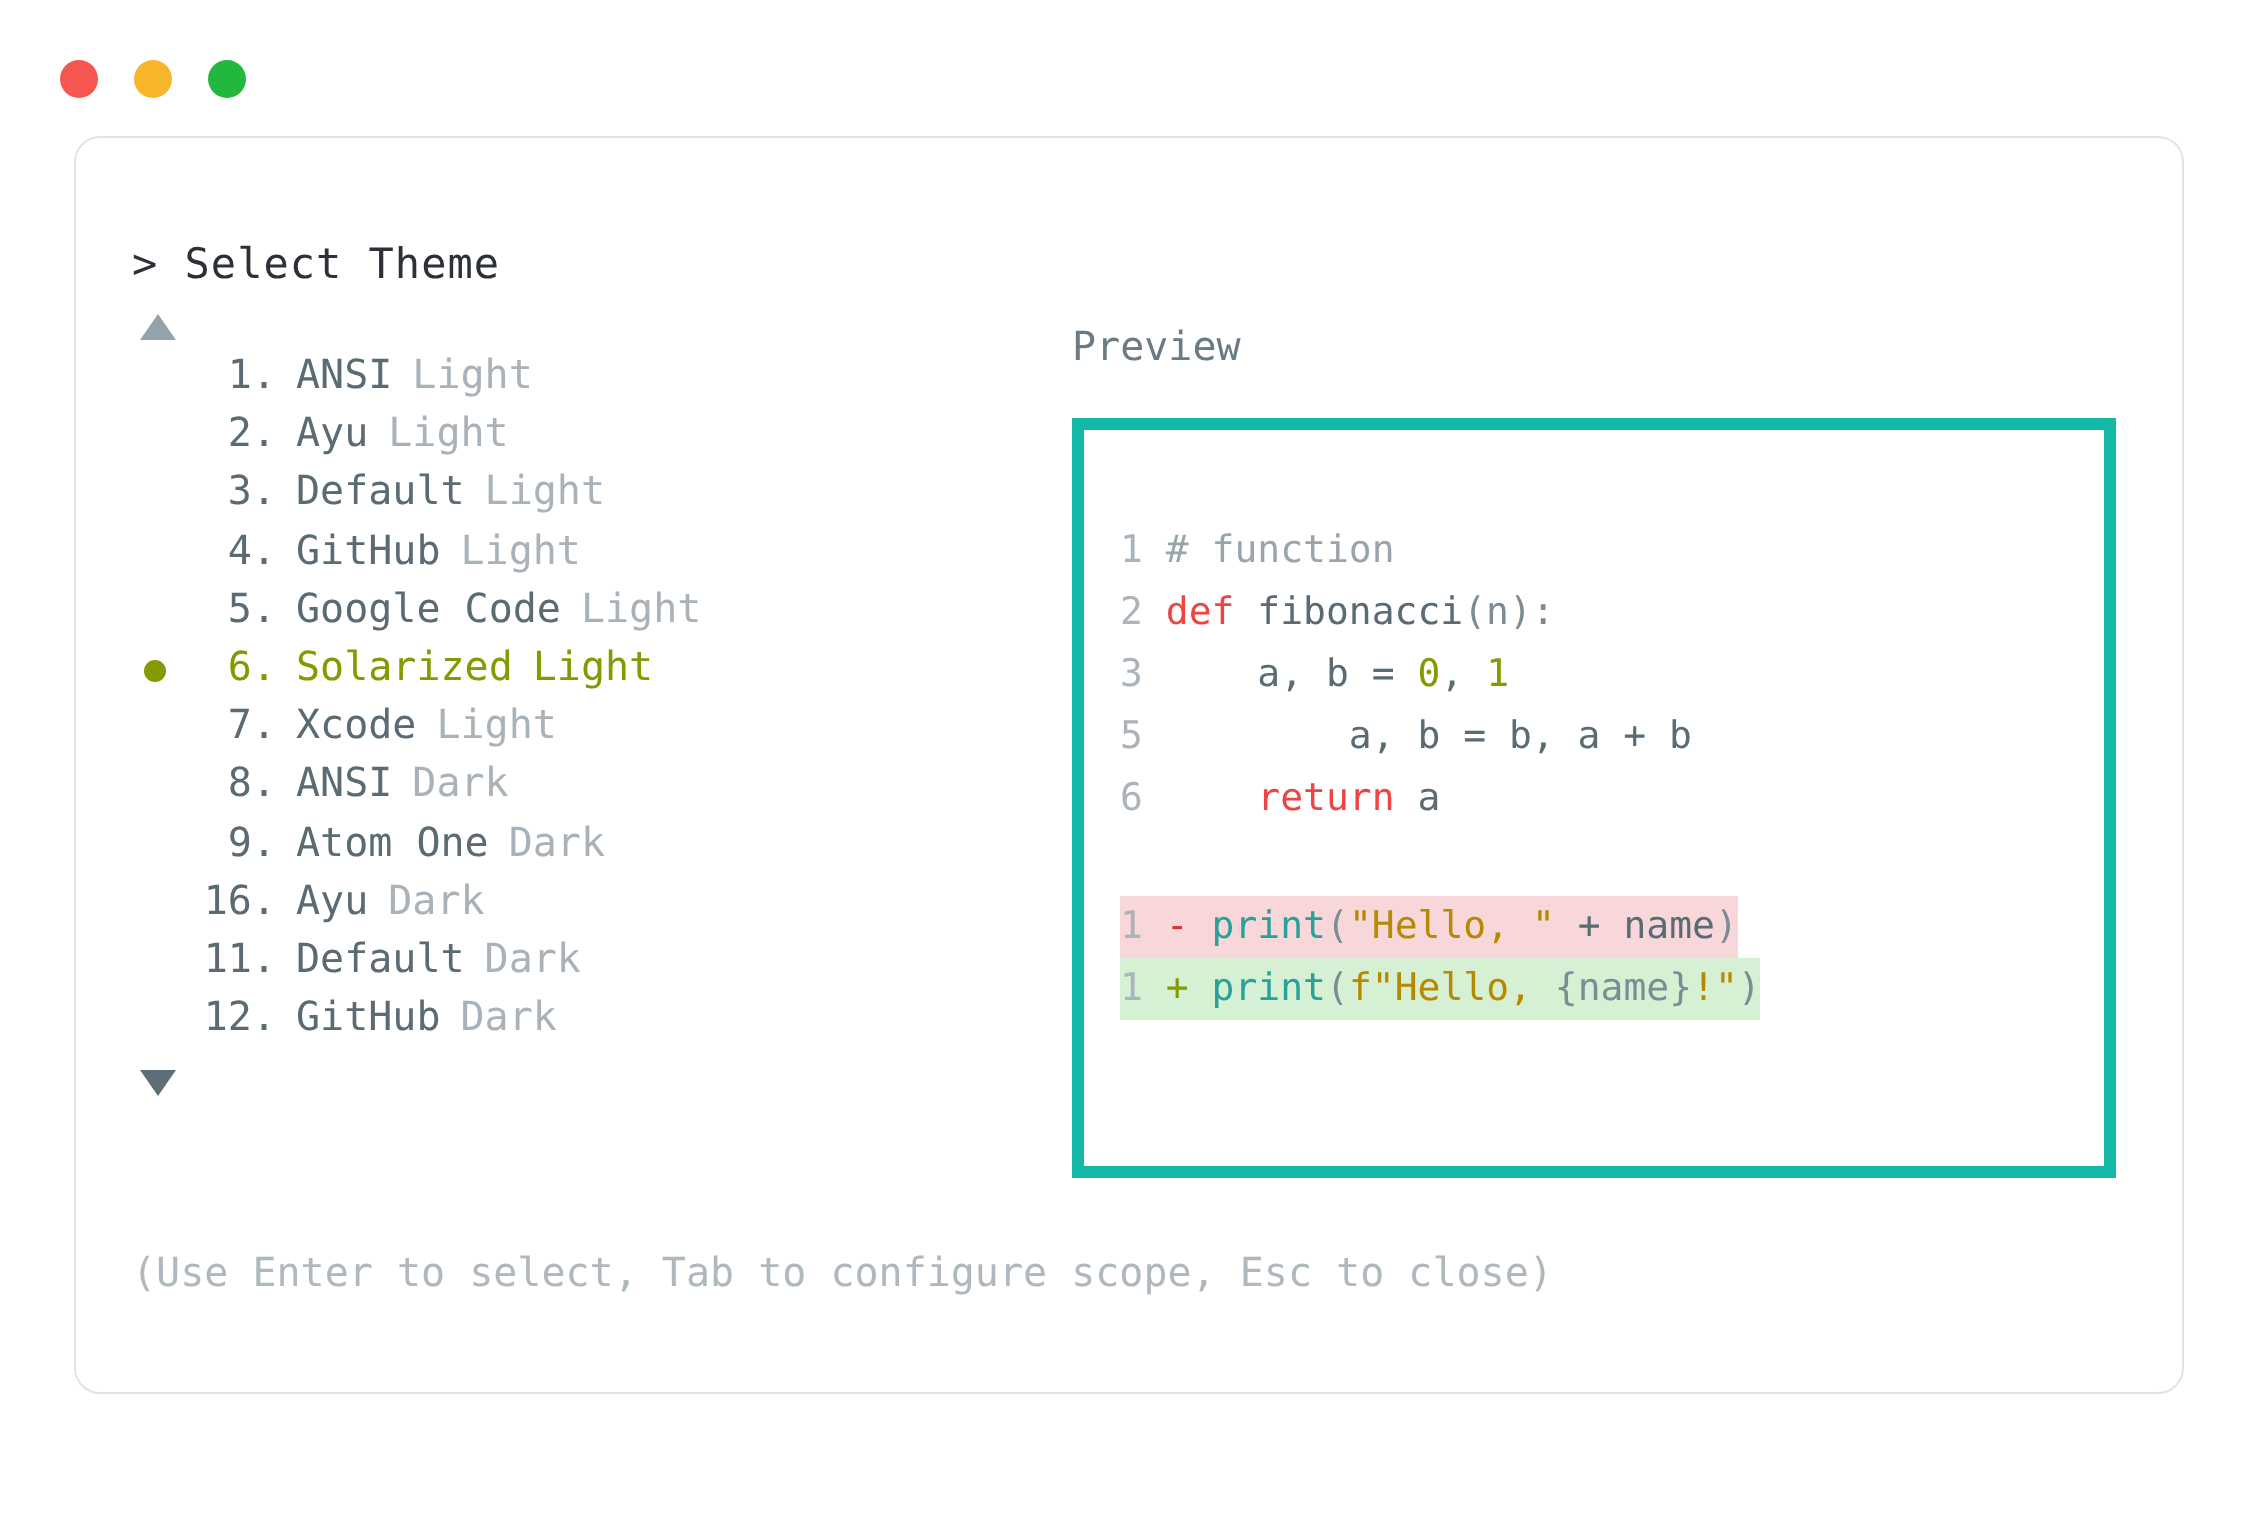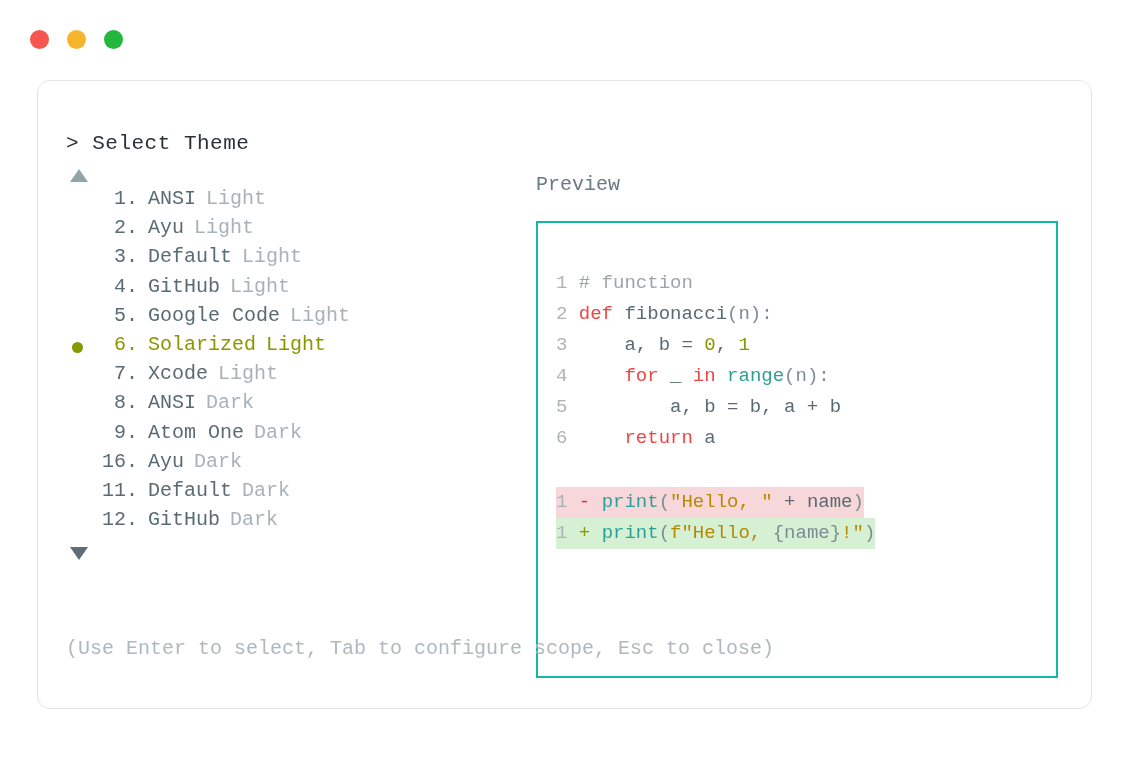--- a/index.html
+++ b/index.html
@@ -22,27 +22,26 @@
   }
   .dot { width: 19px; height: 19px; border-radius: 50%; }
   .dot.red    { background: #f5564f; }
   .dot.amber  { background: #f7b52c; }
   .dot.green  { background: #22b83e; }
 
   
   .card {
     position: absolute;
     left: 37px;
-    top: 80px;
+    top: 68px;
     width: 1055px;
     height: 629px;
     background: #ffffff;
     border: 1px solid #e1e4e6;
     border-radius: 13px;
-    font-family: Liberation Mono, monospace;
   }
 
   .card-inner {
     position: relative;
     width: 100%;
     height: 100%;
     padding: 48px 28px 0 28px;
   }
 
   
@@ -122,23 +121,23 @@
     font-size: 20px;
     color: #6b7b84;
     height: 30px;
     line-height: 30px;
     margin-top: 41px;
   }
 
   .preview-panel {
     margin-top: 21px;
     width: 522px;
-    height: 457px;
+    height: 380px;
     background: #ffffff;
-    border: 2px solid #14b8a6;
+    border: 6px solid #14b8a6;
     padding: 45px 16px 0 18px;
   }
 
   .code-line {
     font-size: 19px;
     line-height: 31px;
     white-space: pre;
     display: block;
   }
   .ln       { color: #aab4ba; }
@@ -202,21 +201,20 @@
         <div class="scroll-arrow down"></div>
       </div>
 
       <div class="col-right">
         <div class="preview-label">Preview</div>
         <div class="preview-panel">
           <div id="code-block">
               <div class="code-line"><span class="ln">1 </span><span class="c-com"># function</span></div>
               <div class="code-line"><span class="ln">2 </span><span class="c-kw">def </span><span class="c-plain">fibonacci</span><span class="c-punct">(n):</span></div>
               <div class="code-line"><span class="ln">3 </span><span class="c-plain">    a, b = </span><span class="c-num">0</span><span class="c-plain">, </span><span class="c-num">1</span></div>
-              <div class="code-line"><span class="ln">4 </span><span class="c-plain">    </span><span class="c-kw">for</span><span class="c-plain"> _ </span><span class="c-kw">in</span><span class="c-plain"> </span><span class="c-fn">range</span><span class="c-punct">(n):</span></div>
               <div class="code-line"><span class="ln">5 </span><span class="c-plain">        a, b = b, a + b</span></div>
               <div class="code-line"><span class="ln">6 </span><span class="c-plain">    </span><span class="c-kw">return</span><span class="c-plain"> a</span></div>
             </div>
           <div class="code-gap"></div>
           <div id="diff-block">
               <div class="code-line"><span class="diff-line minus"><span class="ln">1 </span><span class="d-minus">- </span><span class="c-fn">print</span><span class="c-punct">(</span><span class="c-str">"Hello, "</span><span class="c-plain"> + </span><span class="c-plain">name</span><span class="c-punct">)</span></span></div>
               <div class="code-line"><span class="diff-line plus"><span class="ln">1 </span><span class="d-plus">+ </span><span class="c-fn">print</span><span class="c-punct">(</span><span class="c-str">f"Hello, </span><span class="c-punct">{name}</span><span class="c-str">!"</span><span class="c-punct">)</span></span></div>
             </div>
         </div>
       </div>

